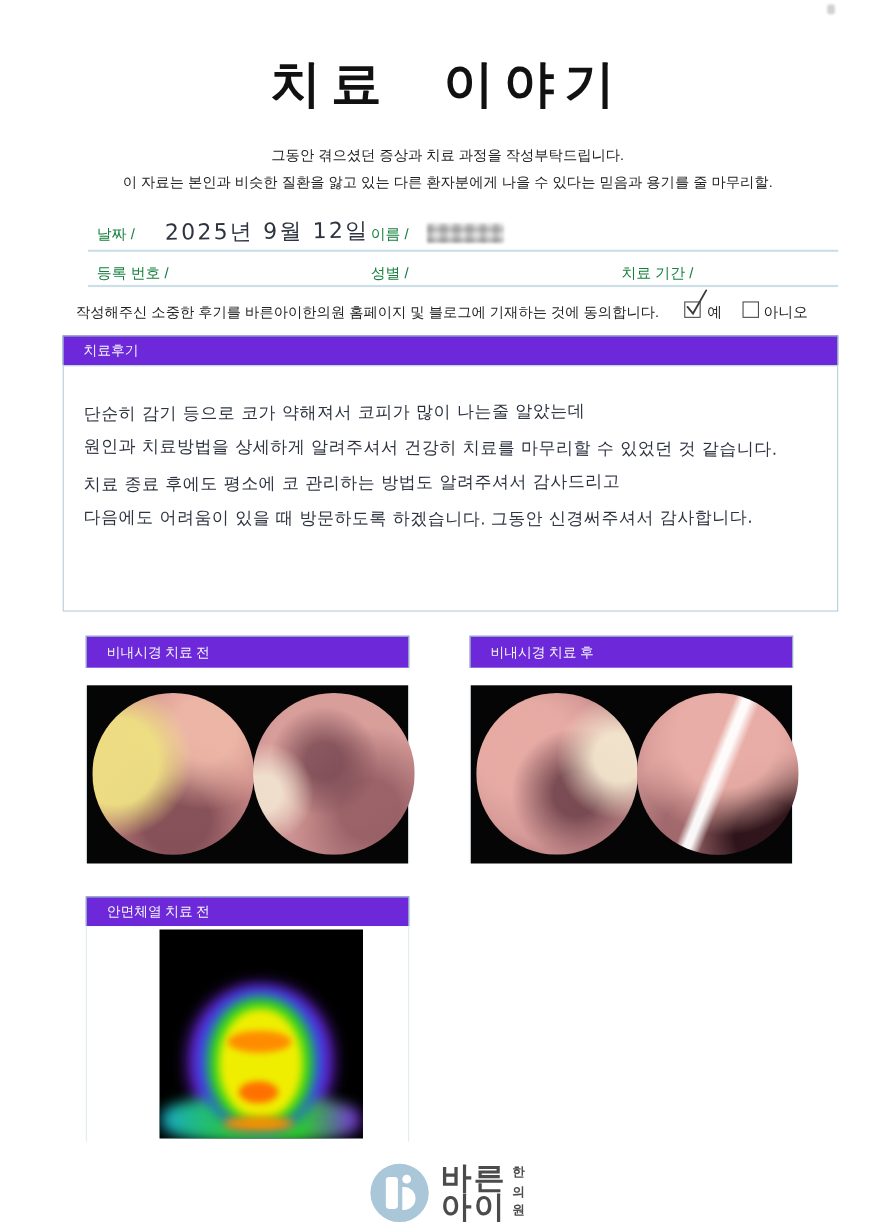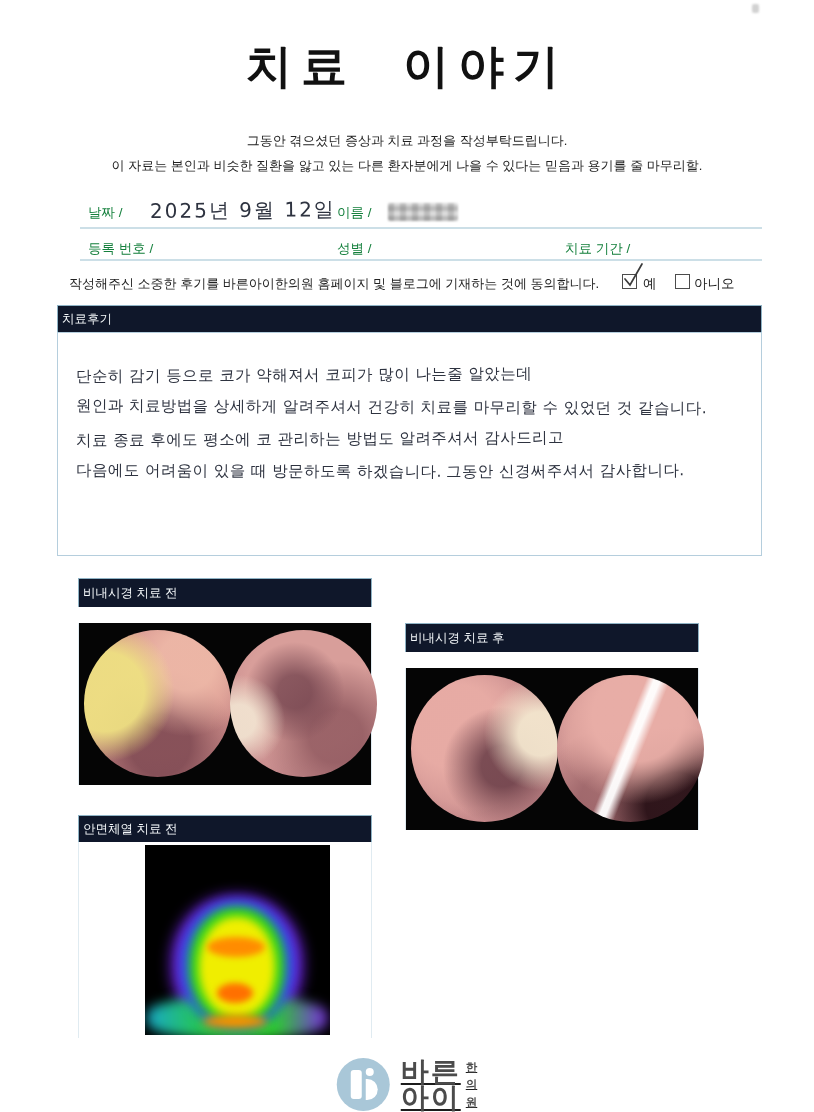--- a/index.html
+++ b/index.html
@@ -4,21 +4,21 @@
 <style>
   * { margin:0; padding:0; box-sizing:border-box; }
   html,body { background:#ffffff; }
   body { font-family:"Liberation Sans", sans-serif; }
   .page {
     position:relative; width:814px; height:1112px; margin:0 auto;
     background:#ffffff; overflow:hidden; color:#1c1c1c;
   }
   
   .doc-title {
-    position:absolute; top:36px; left:0; width:100%;
+    position:absolute; top:46px; left:0; width:100%;
     text-align:center; font-size:46px; font-weight:bold; color:#111;
     letter-spacing:9px; word-spacing:22px;
     font-family:"DejaVu Sans","Liberation Sans",sans-serif;
   }
   .intro {
     position:absolute; top:128px; left:0; width:100%;
     text-align:center; font-size:13px; color:#222; line-height:25px;
   }
   
   .form-label { position:absolute; font-size:13.5px; color:#15803d; }
@@ -36,39 +36,39 @@
   .rule-1 { top:227px; } .rule-2 { top:259px; }
   .consent-text { position:absolute; top:275px; left:69px; font-size:13px; color:#222; }
   .checkbox { position:absolute; width:15px; height:15px; border:1.6px solid #4c4c4c; background:#fff; }
   .cb-yes { top:274px; left:622px; }
   .cb-no  { top:274px; left:675px; }
   .cb-label { position:absolute; top:275px; font-size:13.5px; color:#222; }
   .cb-yes-label { left:643px; } .cb-no-label { left:694px; }
   .checkmark { position:absolute; top:-14px; left:-2px; }
   
   .section-bar {
-    background:#0f172a; color:#f4f8fa; font-size:12.5px;
-    padding:0 4px; display:flex; align-items:center;
-    border:1px solid #8fb3c5; border-bottom:none;
+    background:#6d28d9; color:#f4f8fa; font-size:12.5px;
+    padding:0 18px; display:flex; align-items:center;
+    border:1px solid #8fb3c5; border-bottom:none;font-family:Liberation Serif, serif;
   }
   .review-bar { position:absolute; top:305px; left:57px; width:705px; height:27px; }
   .review-box {
     position:absolute; top:332px; left:57px; width:705px; height:224px;
     border:1px solid #b5cedd; border-top:1px solid #cadeе8; background:#fff;
     padding:26px 6px 0 18px;
   }
   .review-line { font-size:15.5px; line-height:32px; letter-spacing:.4px; white-space:nowrap; }
   .review-line:nth-child(odd)  { transform:rotate(-0.35deg); }
   .review-line:nth-child(even) { transform:rotate(0.25deg); }
   
   .panel { position:absolute; width:294px; }
   .panel-header { height:29px; }
   .panel-body { border-left:1px solid #e0ebf1; border-right:1px solid #e0ebf1; background:#fff; }
   .endo-left  { top:578px; left:78px; }
-  .endo-right { top:578px; left:405px;margin-top:45px; }
+  .endo-right { top:578px; left:427px; }
   .endo-img {
     position:relative; margin-top:16px; width:292px; height:162px; background:#050505;
   }
   .endo-circle { position:absolute; top:7px; width:147px; height:147px; border-radius:50%; }
   .c-pos-l { left:5px; } .c-pos-r { left:151px; }
   .circ-a {
     background:
       radial-gradient(circle at 14% 42%, rgba(238,224,130,.95) 0 26%, rgba(238,224,130,0) 46%),
       radial-gradient(circle at 70% 22%, rgba(238,185,168,.9) 0 18%, rgba(238,185,168,0) 48%),
       radial-gradient(circle at 52% 78%, rgba(122,70,80,.85) 0 22%, rgba(122,70,80,0) 55%),
@@ -117,21 +117,21 @@
   
   .tb-blue   { left:26px; top:12px; width:102px; height:116px; background:#1e43d6; filter:blur(6px); }
   .tb-green  { left:38px; top:26px; width:78px; height:94px; background:#2ecc40; filter:blur(4px); }
   .tb-red    { left:38px; top:16px; width:78px; height:52px; border-radius:50%; background:#e61414; filter:blur(3px); }
   .tb-orange { left:48px; top:30px; width:58px; height:34px; border-radius:50%; background:#ff7f00; filter:blur(3px); }
   .tb-yellow { left:50px; top:62px; width:54px; height:26px; border-radius:50%; background:#ffee00; filter:blur(4px); }
   .tb-ear    { left:114px; top:60px; width:15px; height:21px; border-radius:50%;
                background:radial-gradient(circle,#ff22b0 0 55%,#e61414 80%); filter:blur(1px); }
   
   .logo { position:absolute; top:1058px; left:50%; transform:translateX(-50%);
-          display:flex; align-items:flex-end; gap:11px;text-decoration:underline; }
+          display:flex; align-items:flex-start; gap:11px; }
   .logo-mark { position:relative; width:53px; height:53px; border-radius:50%; background:#a9c7d8; }
   .lm-bar { position:absolute; left:14px; top:12px; width:11px; height:29px; background:#fff; border-radius:3px; }
   .lm-dot { position:absolute; left:29px; top:10px; width:8px; height:8px; background:#fff; border-radius:50%; }
   .lm-d   { position:absolute; left:29px; top:21px; width:12px; height:21px; background:#fff; border-radius:0 11px 11px 0; }
   .logo-text { font-size:28px; font-weight:bold; color:#4b4b4b; line-height:26px; letter-spacing:2px;
                font-family:"DejaVu Sans",sans-serif; }
   .logo-vert { display:flex; flex-direction:column; font-size:11.5px; font-weight:bold; color:#4b4b4b;
                line-height:17.5px; margin-left:-6px; }
   
   .smudge { position:absolute; top:4px; left:752px; width:7px; height:9px; background:#b9b9b9;

